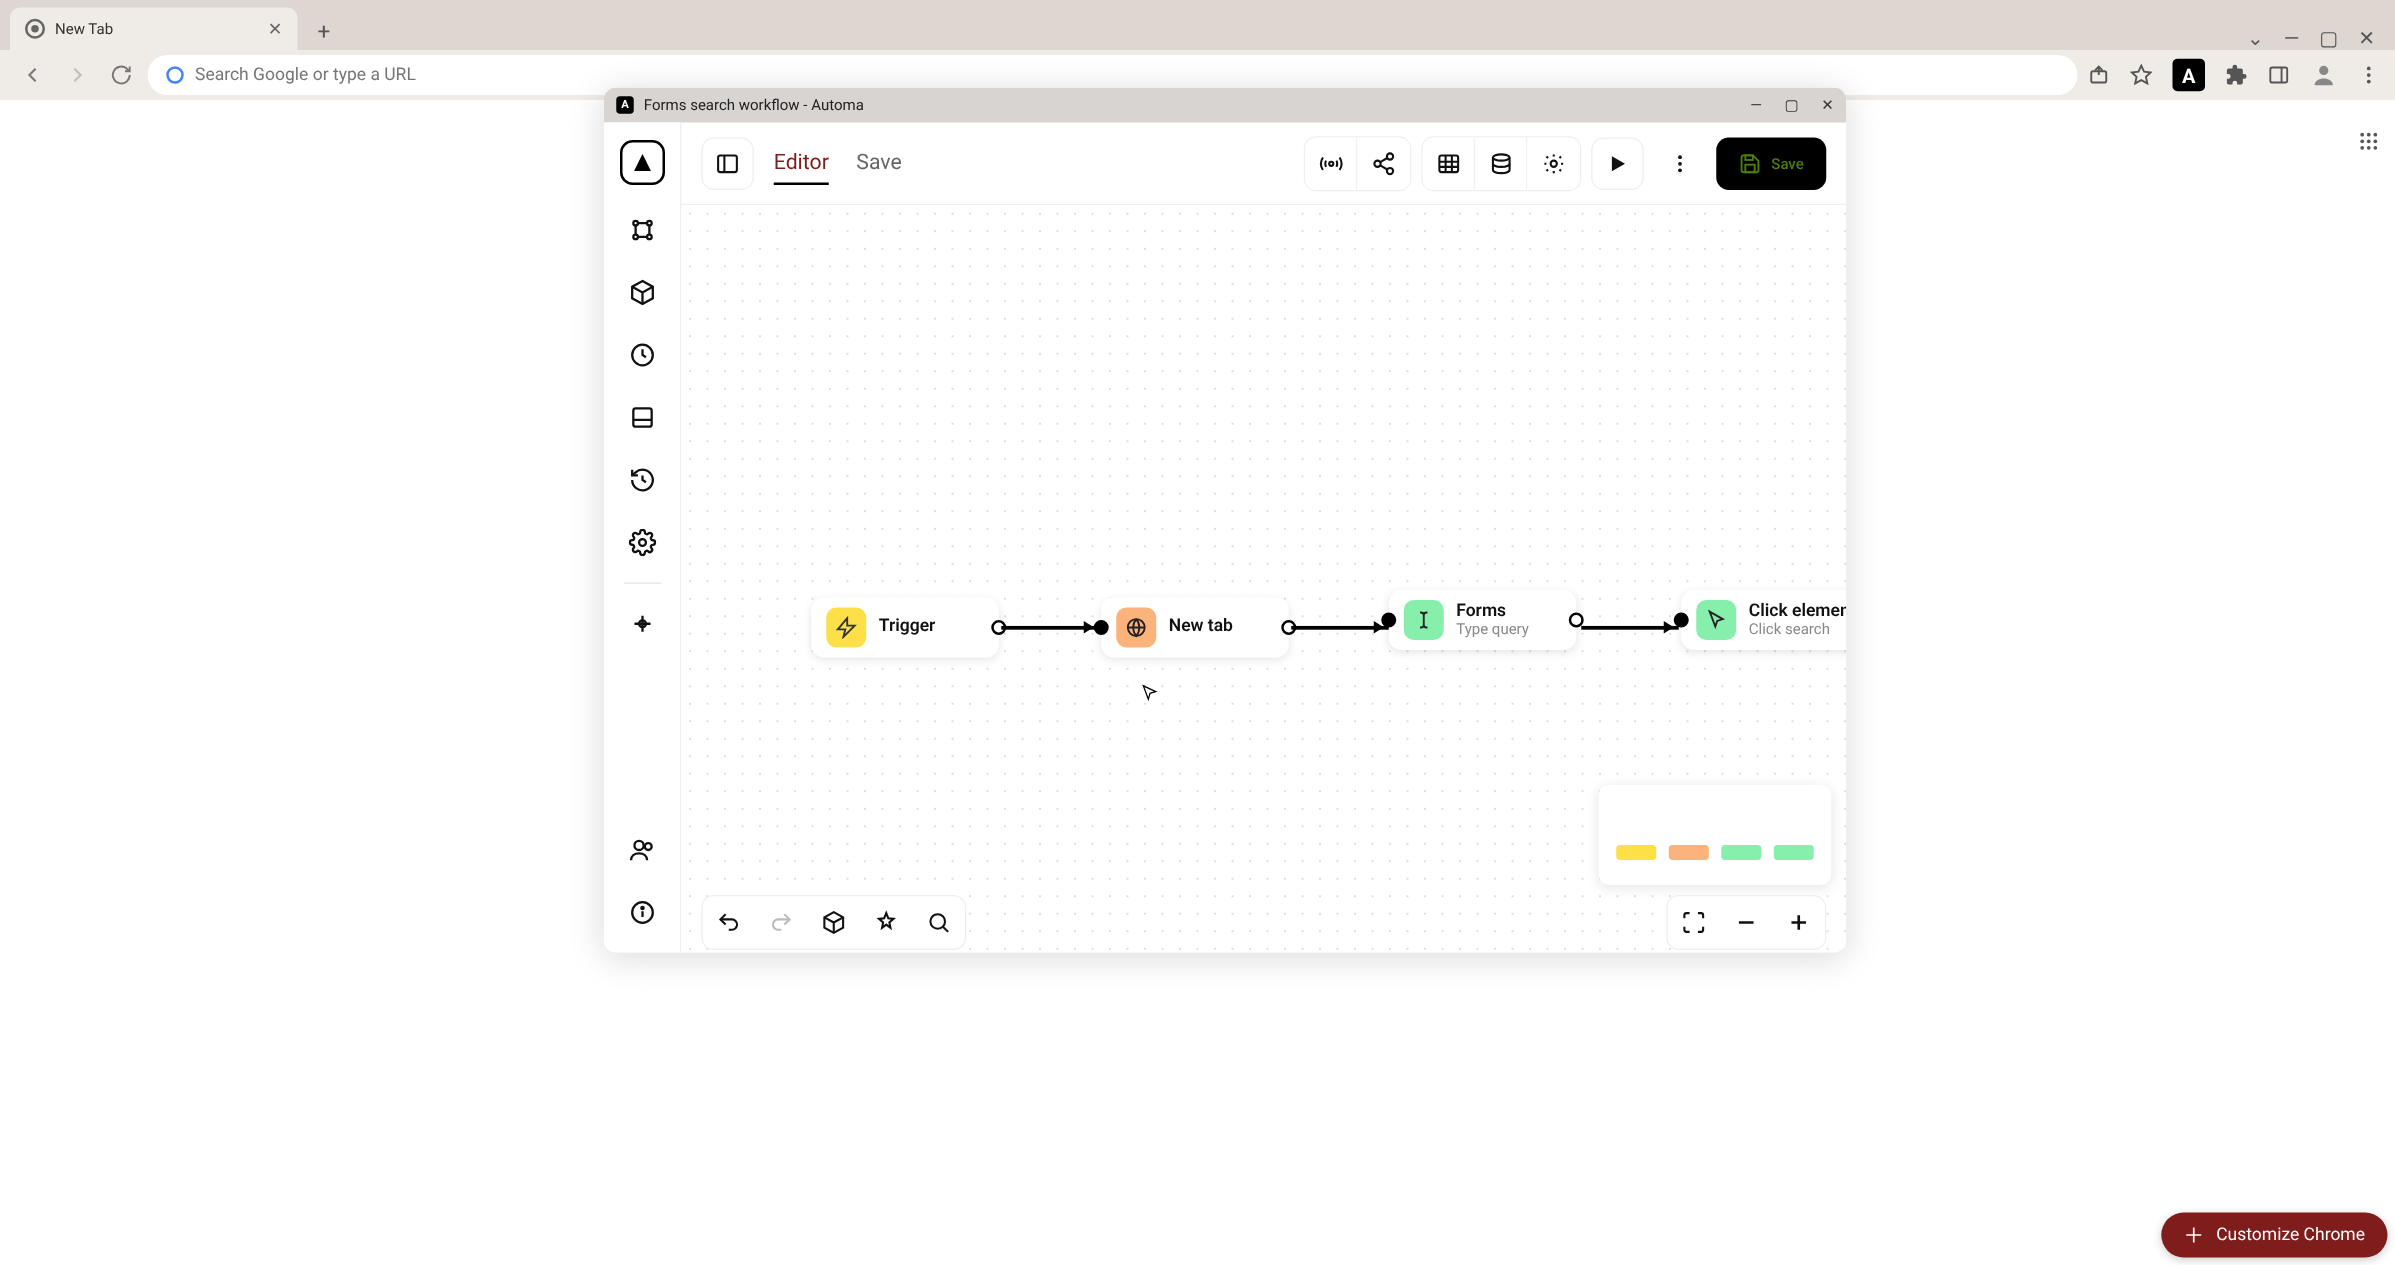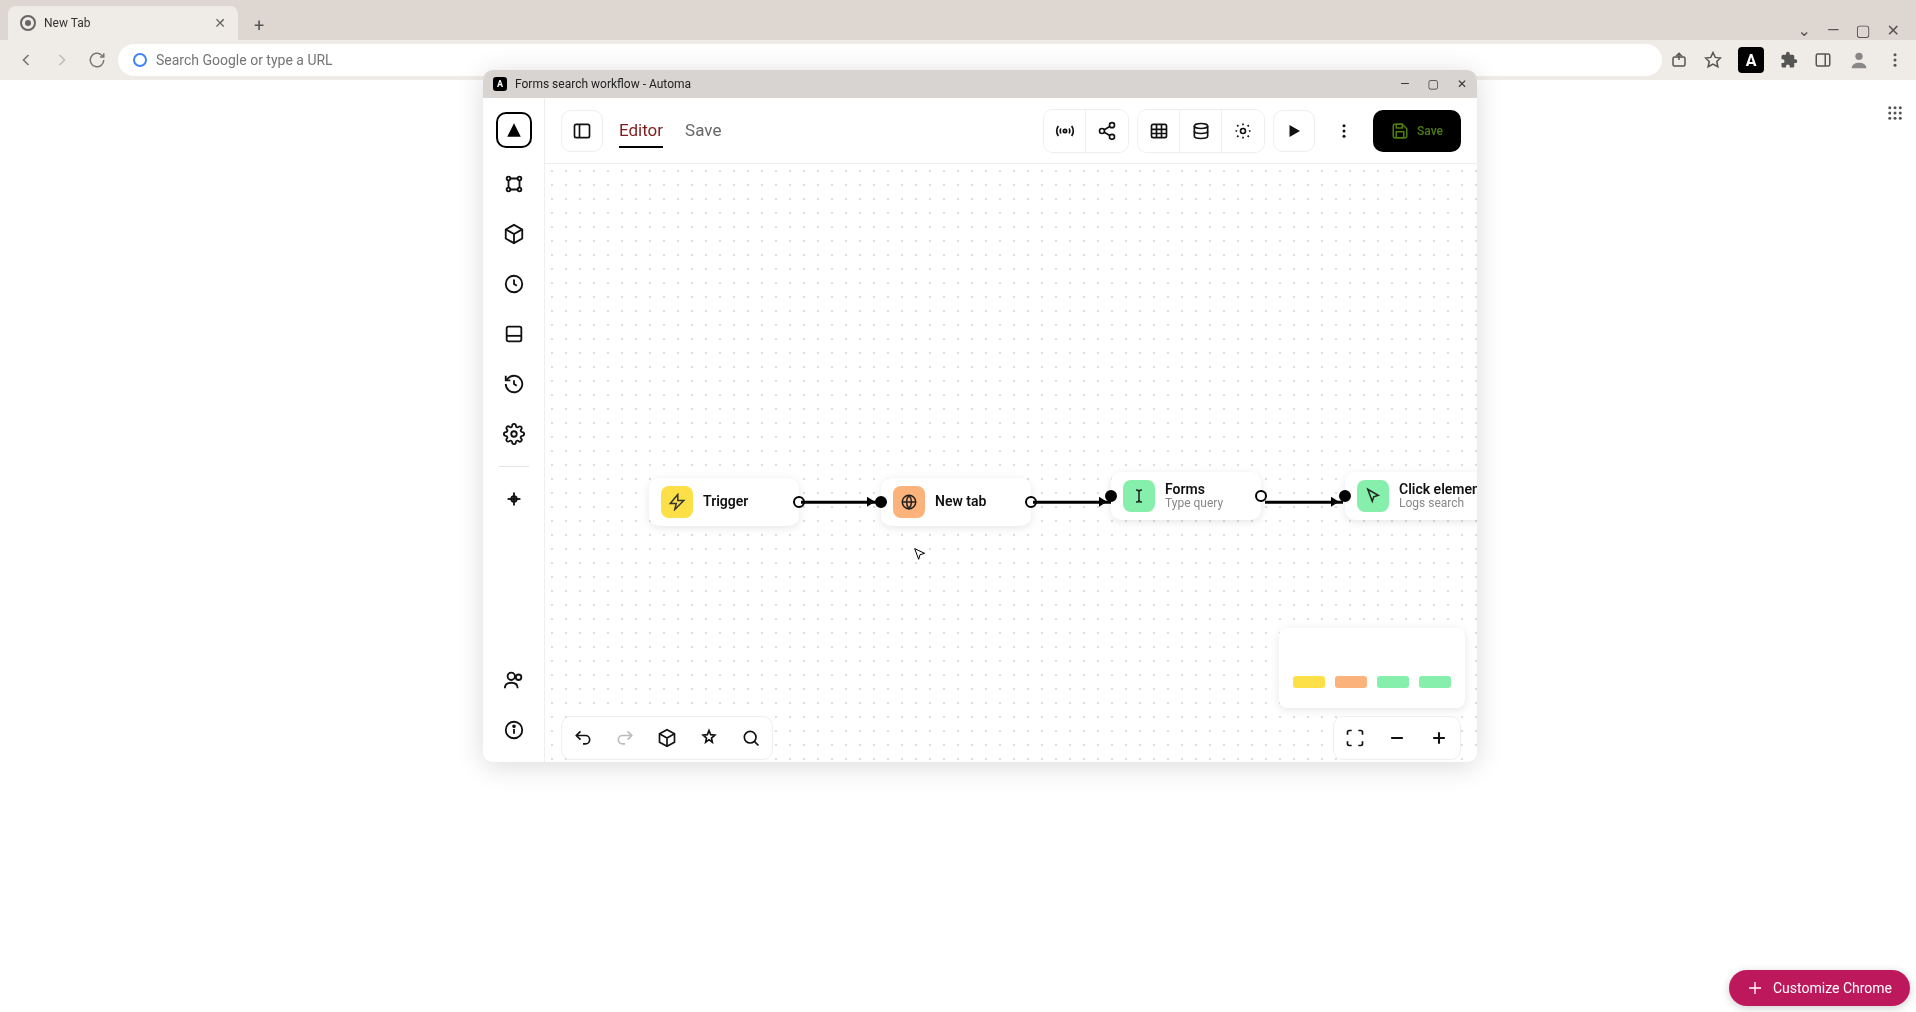--- a/index.html
+++ b/index.html
@@ -85,21 +85,21 @@
     .bottom-bar { position: absolute; left: 0; right: 0; bottom: 0; height: 48px; display: flex; align-items: center; padding: 0 16px; gap: 8px; }
     .bottom-group-left { display: flex; gap: 4px; background: #fff; border: 1px solid #eee; border-radius: 10px; padding: 2px; }
     .bottom-group-right { margin-left: auto; display: flex; gap: 4px; background: #fff; border: 1px solid #eee; border-radius: 10px; padding: 2px; }
     .bb-btn { width: 38px; height: 38px; display: flex; align-items: center; justify-content: center; cursor: pointer; color: #111; border-radius: 8px; }
     .bb-btn.dim { color: #bbb; }
 
     
     .apps-icon { position: absolute; top: 104px; right: 12px; color: #555; }
 
     
-    .customize-btn { position: absolute; right: 6px; bottom: 6px; background: #be185d; color: #fff; border-radius: 22px; padding: 10px 18px; font-size: 14px; display: flex; align-items: center; gap: 10px; box-shadow: 0 2px 8px rgba(0,0,0,.2);}
+    .customize-btn { position: absolute; right: 6px; bottom: 6px; background: #7f1d1d; color: #fff; border-radius: 22px; padding: 10px 18px; font-size: 14px; display: flex; align-items: center; gap: 10px; box-shadow: 0 2px 8px rgba(0,0,0,.2);}
 
     
     .cursor { position: absolute; color: #000; pointer-events: none; }
 
     svg { display: block; }
   </style>
 </head>
 <body>
 
 <div class="browser-tabs">
@@ -465,21 +465,21 @@
             <div class="port in"></div>
           </div>
           <div class="node" style="left: 800px; top: 308px; width: 160px;">
             <div class="node-icon green">
               <svg width="18" height="18" viewBox="0 0 24 24" fill="none" stroke="currentColor" stroke-width="2">
                 <path d="M5 3l6 16 2-6 6-2z"></path>
               </svg>
             </div>
             <div class="node-text">
               <span class="node-title">Click element</span>
-              <span class="node-sub">Logs search</span>
+              <span class="node-sub">Click search</span>
             </div>
             <div class="port in"></div>
           </div>
           <div class="edge" style="left: 256px; top: 338px; width: 78px;"></div>
           <div class="edge" style="left: 488px; top: 338px; width: 78px;"></div>
           <div class="edge" style="left: 720px; top: 338px; width: 78px;"></div>
         </div>
     </div>
   </div>
 </div>

